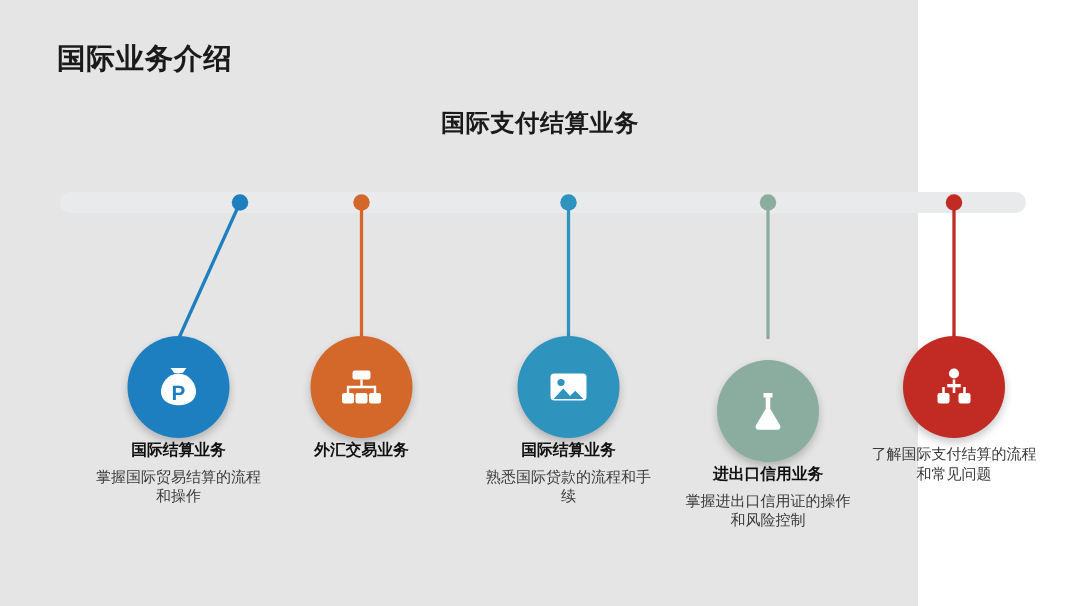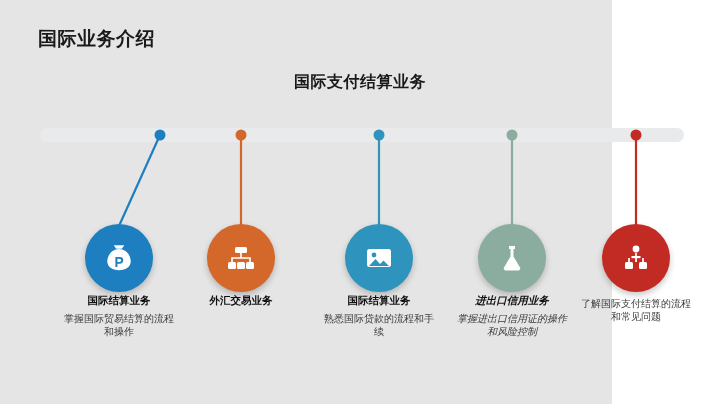--- a/index.html
+++ b/index.html
@@ -147,21 +147,21 @@
             <circle cx="11" cy="13" r="2.4" fill="#2e93bd"></circle>
             <path d="M6 24 l6.5-7 l4.5 5 l3.5-3.5 l5.5 5.5 z" fill="#2e93bd"></path>
           </svg>
         </span>
       </div>
     </div>
     <div class="node-title">国际结算业务</div>
     <div class="node-desc">熟悉国际贷款的流程和手续</div>
   </div>
 
-  <div class="node" style="left:442px; top:224px;font-style:italic;">
+  <div class="node" style="left:442px; top:240px;">
     <div class="circle-wrap">
       <div class="circle" style="background:#8aada0;">
         <span>
           <svg width="32" height="32" viewBox="0 0 32 32">
             <path d="M13 4 h6 v3 h-1.5 v7.5 l6.5 11 a2 2 0 0 1 -1.7 3 H9.7 a2 2 0 0 1 -1.7 -3 L14.5 14.5 V7 H13 z" fill="#ffffff"></path>
           </svg>
         </span>
       </div>
     </div>
     <div class="node-title">进出口信用业务</div>

